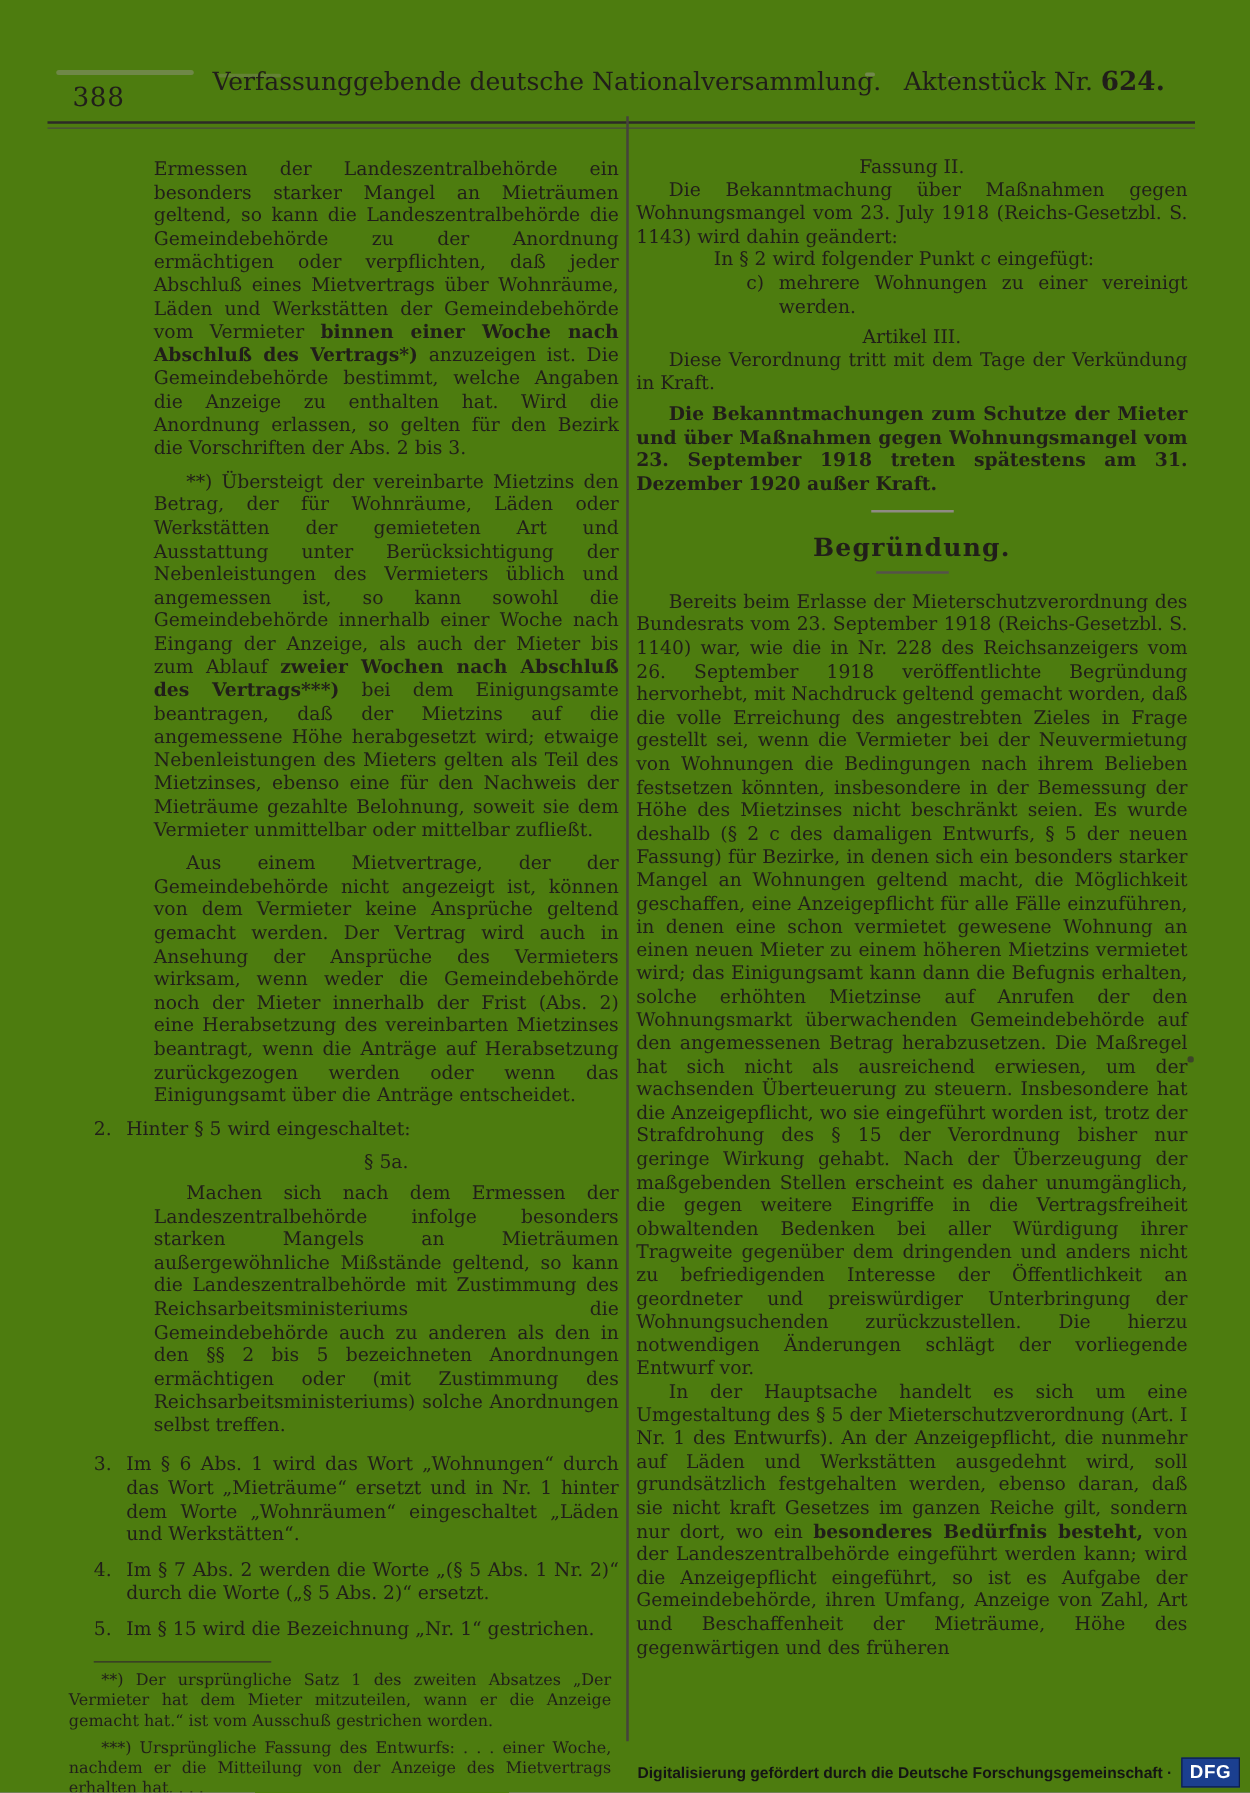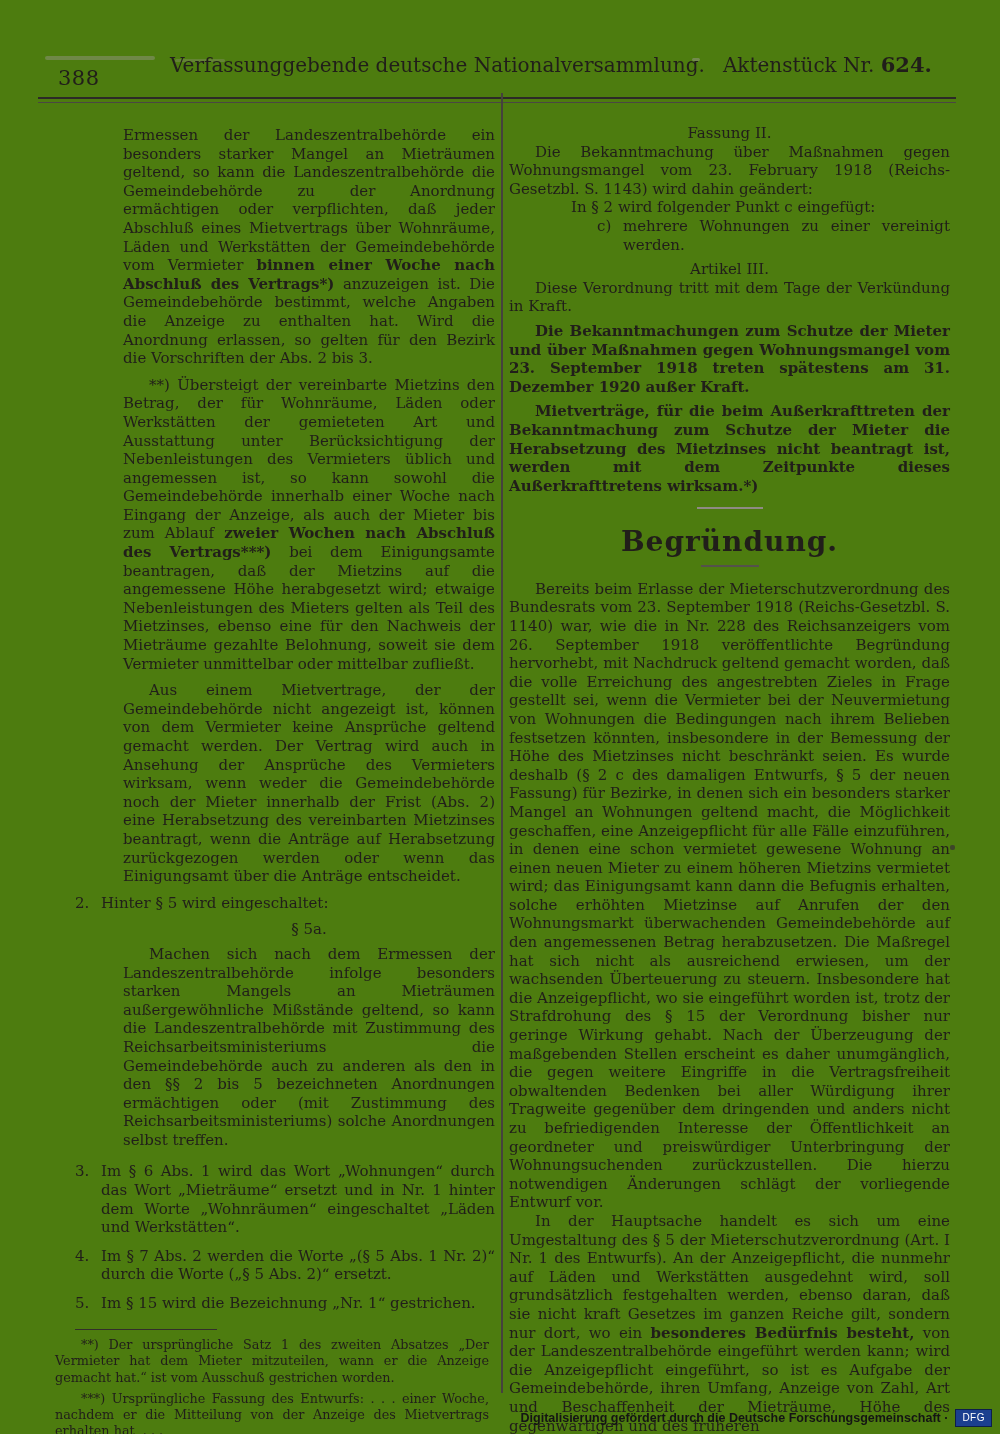--- a/index.html
+++ b/index.html
@@ -27,38 +27,38 @@
   .center { text-align:center; text-indent:0; }
   b, .bold { font-weight:bold; }
   
   .li { padding-left:26px; }
   .li .num { display:inline-block; width:26px; margin-left:-26px; text-align:left; }
   
   .sub-item { margin-left:88px; padding-left:26px; }
   .sub-item .num { display:inline-block; width:26px; margin-left:-26px; }
   .lead-in { margin-left:62px; text-align:left; }
   
-  .section-title { font-size:28px; font-weight:bold; text-align:center; letter-spacing:1px; margin-top:16px; }
+  .section-title { font-size:20px; font-weight:bold; text-align:center; letter-spacing:1px; margin-top:16px; }
   .title-rule { width:58px; height:2px; background:#55514b; margin:7px auto 0 auto; }
   .small-divider { width:66px; height:1.5px; background:#8f8b84; margin:12px auto 2px auto; }
   
   .fn-rule { width:142px; height:1.5px; background:#332f2b; margin:16px 0 7px 0; }
   .fn-block { margin-left:-20px; margin-right:6px; }
   .fn { font-size:12.8px; line-height:16.2px; text-indent:26px; margin-top:5px; }
   
   .mt6{margin-top:6px}.mt8{margin-top:8px}.mt10{margin-top:10px}.mt12{margin-top:8px}.mt14{margin-top:13px}
   
   .smudge { position:absolute; background:#9a968f; opacity:.45; border-radius:2px; }
   
   .footer-credit {
     position:absolute; top:1407px; right:8px; height:22px; display:flex; align-items:center;
     font-family:"Liberation Sans", sans-serif; font-size:12.5px; font-weight:bold; color:#141414;
   }
   .dfg-badge { display:inline-block; margin-left:7px; padding:2px 6px 3px 6px; color:#ffffff;
-    font-size:10px; font-weight:normal; letter-spacing:.5px; border:1px solid #0d1e4a; }
+    font-size:15px; font-weight:bold; letter-spacing:.5px; border:1px solid #0d1e4a; }
 </style>
 </head>
 <body>
 
 <div class="page">
 
   <div class="smudge" style="left:45px; top:56px; width:110px; height:4px;"></div>
   <div class="smudge" style="left:175px; top:59px; width:50px; height:3px; opacity:.3;"></div>
   <div class="smudge" style="left:692px; top:58px; width:8px; height:3px; opacity:.5;"></div>
   <div class="smudge" style="left:758px; top:61px; width:6px; height:3px; opacity:.4;"></div>
@@ -98,28 +98,27 @@
     <div class="fn-rule"></div>
     <div class="fn-block">
       <p class="fn"><span>**)</span><span> Der ursprüngliche Satz 1 des zweiten Absatzes „Der Vermieter hat dem Mieter mitzuteilen, wann er die Anzeige gemacht hat.“ ist vom Ausschuß gestrichen worden.</span></p>
       <p class="fn"><span>***)</span><span> Ursprüngliche Fassung des Entwurfs: . . . einer Woche, nachdem er die Mitteilung von der Anzeige des Mietvertrags erhalten hat, . . .</span></p>
     </div>
   </div>
 
   <div class="col col-right">
 
     <p class="body center mt6">Fassung II.</p>
-    <p class="body ti">Die Bekanntmachung über Maßnahmen gegen Wohnungsmangel vom 23. February 1918 (Reichs-Gesetzbl. S. 1143) wird dahin geändert:</p>
+    <p class="body ti">Die Bekanntmachung über Maßnahmen gegen Wohnungsmangel vom 23. July 1918 (Reichs-Gesetzbl. S. 1143) wird dahin geändert:</p>
     <p class="body lead-in">In § 2 wird folgender Punkt c eingefügt:</p>
     <p class="body sub-item"><span class="num">c)</span><span>mehrere Wohnungen zu einer vereinigt werden.</span></p>
 
     <p class="body center mt6">Artikel III.</p>
     <p class="body ti">Diese Verordnung tritt mit dem Tage der Verkündung in Kraft.</p>
     <p class="body ti bold mt6">Die Bekanntmachungen zum Schutze der Mieter und über Maßnahmen gegen Wohnungsmangel vom 23. September 1918 treten spätestens am 31. Dezember 1920 außer Kraft.</p>
-    <p class="body ti mt6"><b>Mietverträge, für die beim Außerkrafttreten der Bekanntmachung zum Schutze der Mieter die Herabsetzung des Mietzinses nicht beantragt ist, werden mit dem Zeitpunkte dieses Außerkrafttretens wirksam.</b><b>*)</b></p>
 
     <div class="small-divider"></div>
 
     <p class="section-title">Begründung.</p>
     <div class="title-rule"></div>
 
     <p class="body ti mt14">Bereits beim Erlasse der Mieterschutzverordnung des Bundesrats vom 23. September 1918 (Reichs-Gesetzbl. S. 1140) war, wie die in Nr. 228 des Reichsanzeigers vom 26. September 1918 veröffentlichte Begründung hervorhebt, mit Nachdruck geltend gemacht worden, daß die volle Erreichung des angestrebten Zieles in Frage gestellt sei, wenn die Vermieter bei der Neuvermietung von Wohnungen die Bedingungen nach ihrem Belieben festsetzen könnten, insbesondere in der Bemessung der Höhe des Mietzinses nicht beschränkt seien. Es wurde deshalb (§ 2 c des damaligen Entwurfs, § 5 der neuen Fassung) für Bezirke, in denen sich ein besonders starker Mangel an Wohnungen geltend macht, die Möglichkeit geschaffen, eine Anzeigepflicht für alle Fälle einzuführen, in denen eine schon vermietet gewesene Wohnung an einen neuen Mieter zu einem höheren Mietzins vermietet wird; das Einigungsamt kann dann die Befugnis erhalten, solche erhöhten Mietzinse auf Anrufen der den Wohnungsmarkt überwachenden Gemeindebehörde auf den angemessenen Betrag herabzusetzen. Die Maßregel hat sich nicht als ausreichend erwiesen, um der wachsenden Überteuerung zu steuern. Insbesondere hat die Anzeigepflicht, wo sie eingeführt worden ist, trotz der Strafdrohung des § 15 der Verordnung bisher nur geringe Wirkung gehabt. Nach der Überzeugung der maßgebenden Stellen erscheint es daher unumgänglich, die gegen weitere Eingriffe in die Vertragsfreiheit obwaltenden Bedenken bei aller Würdigung ihrer Tragweite gegenüber dem dringenden und anders nicht zu befriedigenden Interesse der Öffentlichkeit an geordneter und preiswürdiger Unterbringung der Wohnungsuchenden zurückzustellen. Die hierzu notwendigen Änderungen schlägt der vorliegende Entwurf vor.</p>
     <p class="body ti"><span>In der Hauptsache handelt es sich um eine Umgestaltung des § 5 der Mieterschutzverordnung (Art. I Nr. 1 des Entwurfs). An der Anzeigepflicht, die nunmehr auf Läden und Werkstätten ausgedehnt wird, soll grundsätzlich festgehalten werden, ebenso daran, daß sie nicht kraft Gesetzes im ganzen Reiche gilt, sondern nur dort, wo ein </span><b>besonderes Bedürfnis besteht,</b><span> von der Landeszentralbehörde eingeführt werden kann; wird die Anzeigepflicht eingeführt, so ist es Aufgabe der Gemeindebehörde, ihren Umfang, Anzeige von Zahl, Art und Beschaffenheit der Mieträume, Höhe des gegenwärtigen und des früheren</span></p>
 
   </div>

